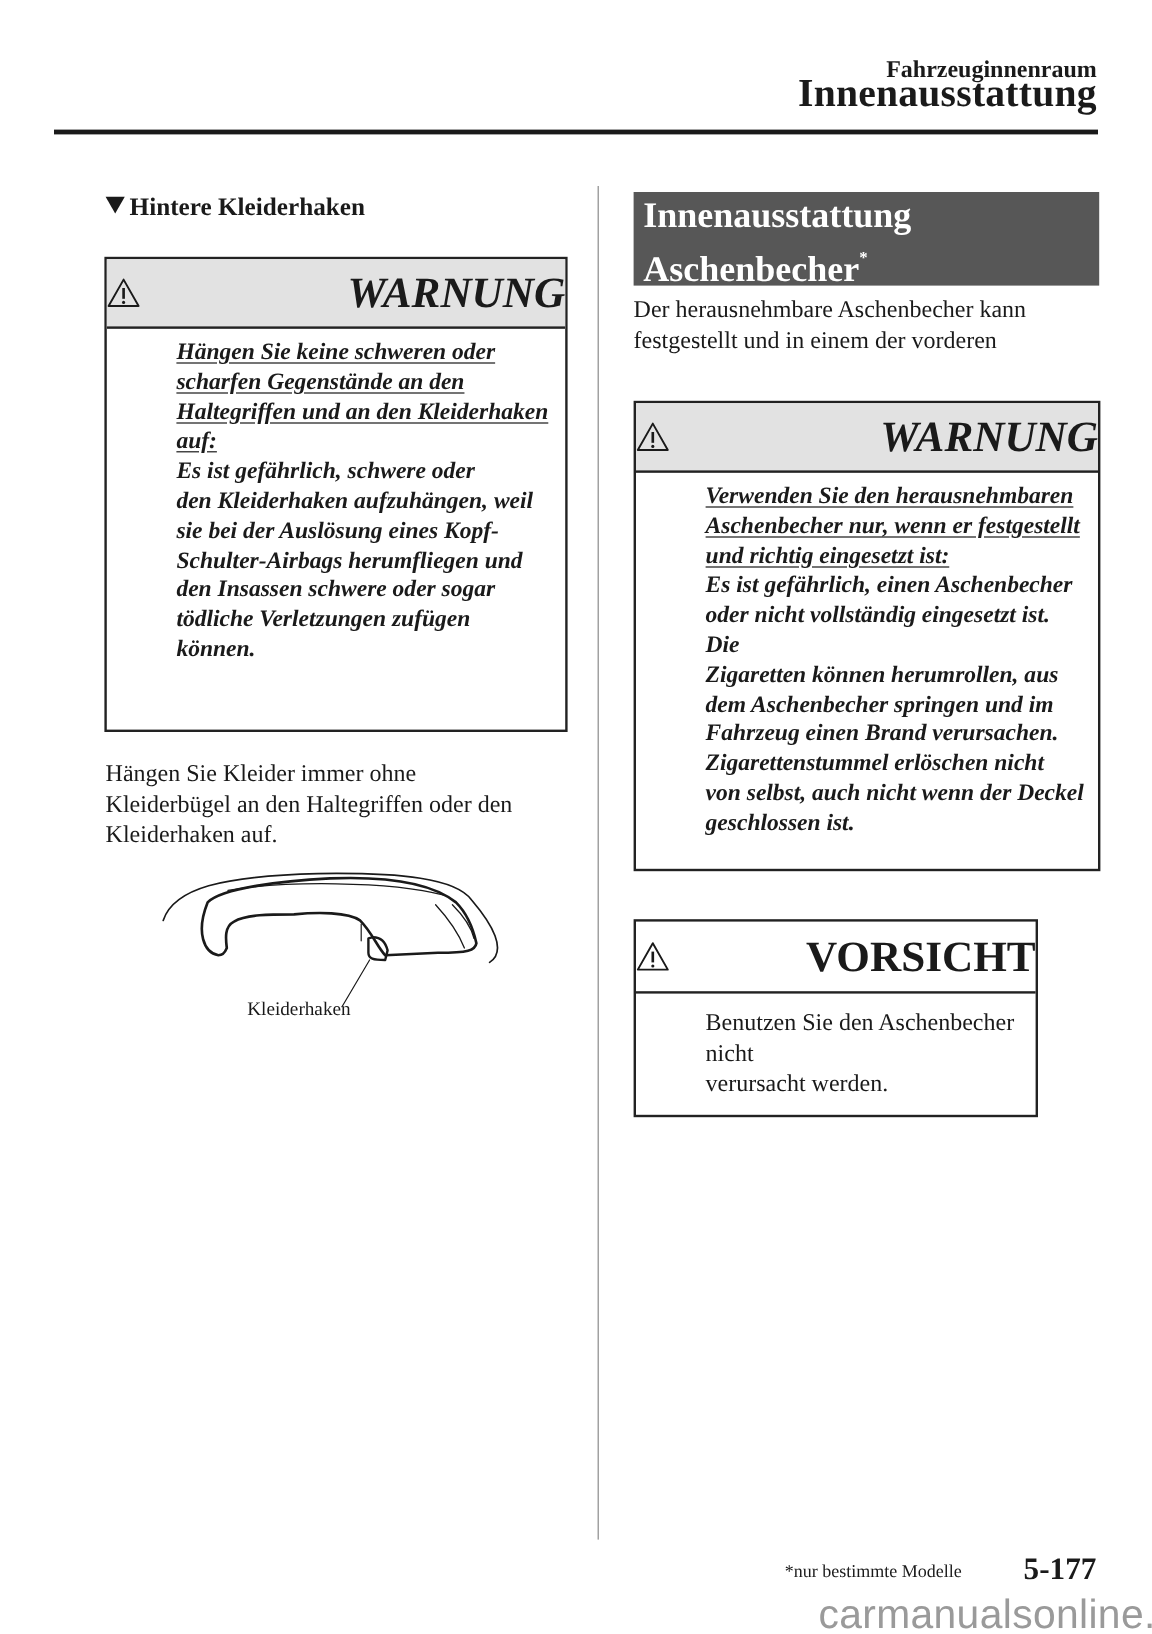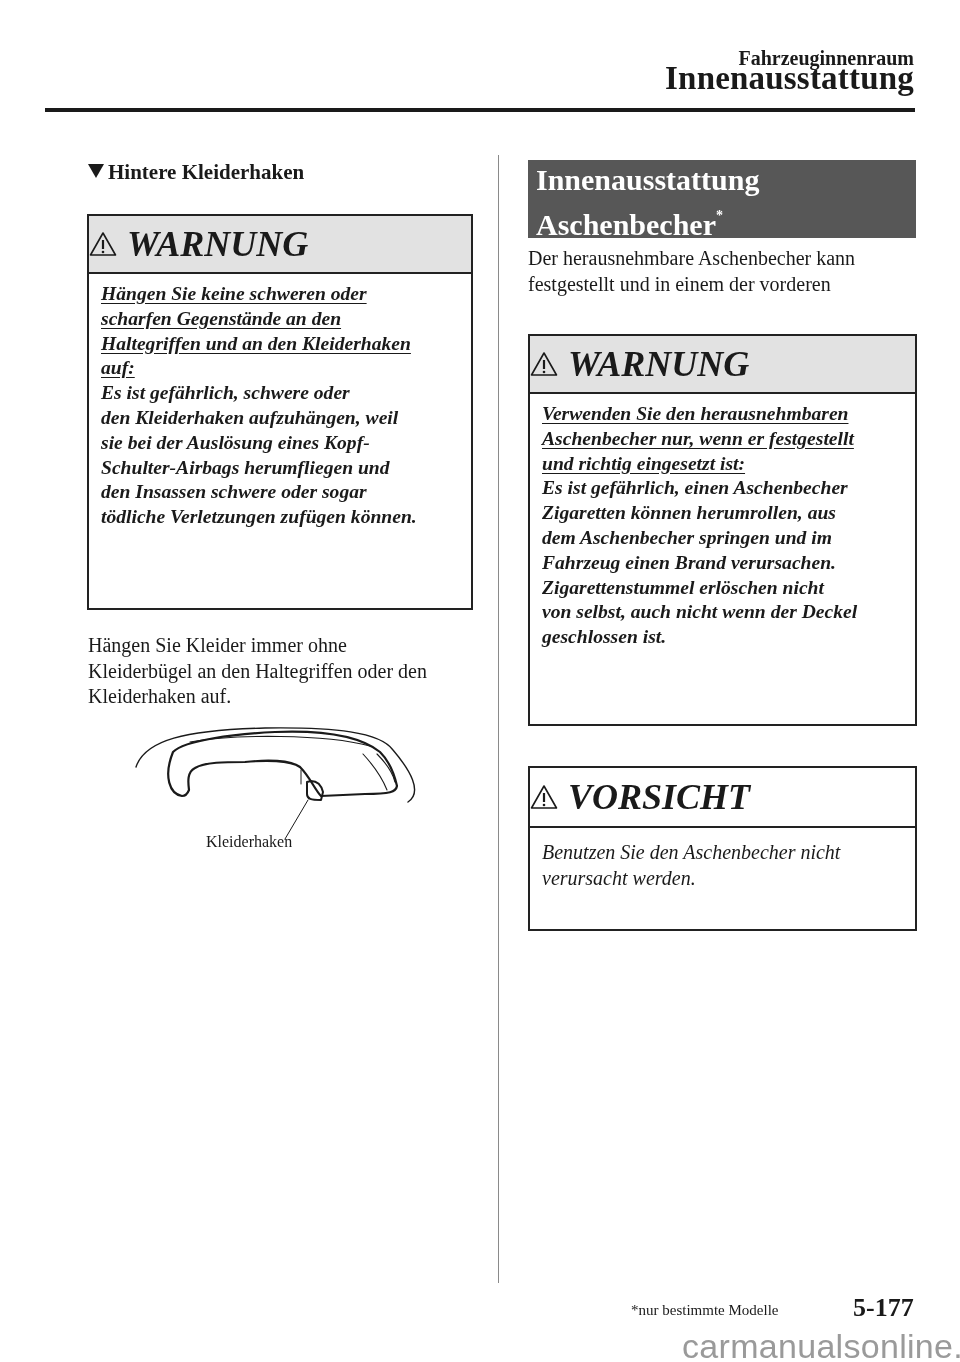--- a/index.html
+++ b/index.html
@@ -9,39 +9,39 @@
   .hdr-sub { position: absolute; right: 46px; top: 47px; font-size: 20px; font-weight: bold; }
   .hdr-title { position: absolute; right: 46px; top: 60px; font-size: 33px; font-weight: bold; letter-spacing: 0.2px; }
   .hdr-rule { position: absolute; left: 45px; right: 45px; top: 108px; height: 4px; background: #1a1a1a; }
 
   .col-divider { position: absolute; left: 498px; top: 155px; width: 1px; height: 1128px; background: #8a8a8a; }
 
   .subhead { position: absolute; left: 88px; top: 160px; font-size: 21px; font-weight: bold; white-space: nowrap; }
   .subhead .tri { display: inline-block; width: 0; height: 0; border-left: 8px solid transparent; border-right: 8px solid transparent; border-top: 14px solid #1a1a1a; margin-right: 4px; vertical-align: 1px; }
 
   .box { position: absolute; border: 2px solid #222; background: #fff; }
-  .box .box-head { height: 58px; border-bottom: 2px solid #222; display: flex; align-items: center; justify-content: flex-start; gap: 10px; }
+  .box .box-head { height: 58px; border-bottom: 2px solid #222; display: flex; align-items: center; justify-content: space-between; gap: 10px; }
   .box .box-head.warn { background: #e2e2e2; }
   .box .box-head .label { font-size: 36px; font-weight: bold; }
   .box .box-head .label.ital { font-style: italic; }
-  .box .box-body { padding: 8px 10px 10px 12px; font-size: 19.6px; line-height: 24.8px; }
+  .box .box-body { padding: 8px 10px 10px 12px; font-size: 19.6px; line-height: 24.8px; margin-left: 46px; }
   .box .box-body .u { text-decoration: underline; text-underline-offset: 3px; font-weight: bold; font-style: italic; }
   .box .box-body .bi { font-weight: bold; font-style: italic; }
 
   .warn-ico { width: 28px; height: 26px; }
 
   .para { position: absolute; font-size: 20px; line-height: 25.5px; }
 
   .illus { position: absolute; left: 125px; top: 722px; width: 310px; height: 140px; }
   .illus-caption { position: absolute; left: 206px; top: 833px; font-size: 16px; }
 
   .sec-banner { position: absolute; left: 528px; top: 160px; width: 388px; height: 78px; background: #575757; color: #fff; padding: 2px 8px; font-size: 30px; line-height: 36px; font-weight: bold; }
   .sec-banner sup { font-size: 14px; vertical-align: 15px; }
 
-  .footer-note { position: absolute; left: 631px; top: 1302px; font-size: 15px; }
+  .footer-note { position: absolute; left: 654px; top: 1302px; font-size: 15px; }
   .footer-page { position: absolute; left: 853px; top: 1293px; font-size: 26px; font-weight: bold; }
   .watermark { position: absolute; left: 682px; top: 1327px; font-family: "Liberation Sans", "DejaVu Sans", sans-serif; font-size: 34px; color: #9a9a9a; letter-spacing: 0.3px; }
 </style>
 </head>
 <body>
 
 <div class="hdr-sub">Fahrzeuginnenraum</div>
 <div class="hdr-title">Innenausstattung</div>
 <div class="hdr-rule"></div>
 
@@ -114,30 +114,31 @@
         <rect x="12.9" y="9" width="2.2" height="9" fill="#1a1a1a"></rect>
         <circle cx="14" cy="21" r="1.3" fill="#1a1a1a"></circle>
       </svg>
     <span class="label ital">WARNUNG</span>
   </div>
   <div class="box-body">
     <div class="u">Verwenden Sie den herausnehmbaren</div>
     <div class="u">Aschenbecher nur, wenn er festgestellt</div>
     <div class="u">und richtig eingesetzt ist:</div>
     <div class="bi">Es ist gefährlich, einen Aschenbecher</div>
+    <div class="bi">oder nicht vollständig eingesetzt ist. Die</div>
     <div class="bi">Zigaretten können herumrollen, aus</div>
     <div class="bi">dem Aschenbecher springen und im</div>
     <div class="bi">Fahrzeug einen Brand verursachen.</div>
     <div class="bi">Zigarettenstummel erlöschen nicht</div>
     <div class="bi">von selbst, auch nicht wenn der Deckel</div>
     <div class="bi">geschlossen ist.</div>
   </div>
 </div>
 
-<div class="box" style="left:528px; top:766px; width:389px; height:165px;font-style:italic;">
+<div class="box" style="left:528px; top:766px; width:337px; height:165px;">
   <div class="box-head" style="height:60px;">
     <svg class="warn-ico" viewBox="0 0 28 26">
         <path d="M14 2 L26.5 24 L1.5 24 Z" fill="none" stroke="#1a1a1a" stroke-width="1.6" stroke-linejoin="round"></path>
         <rect x="12.9" y="9" width="2.2" height="9" fill="#1a1a1a"></rect>
         <circle cx="14" cy="21" r="1.3" fill="#1a1a1a"></circle>
       </svg>
     <span class="label">VORSICHT</span>
   </div>
   <div class="box-body" style="font-size:20px; line-height:25.5px; padding-top:12px;">
     <div>Benutzen Sie den Aschenbecher nicht</div>

